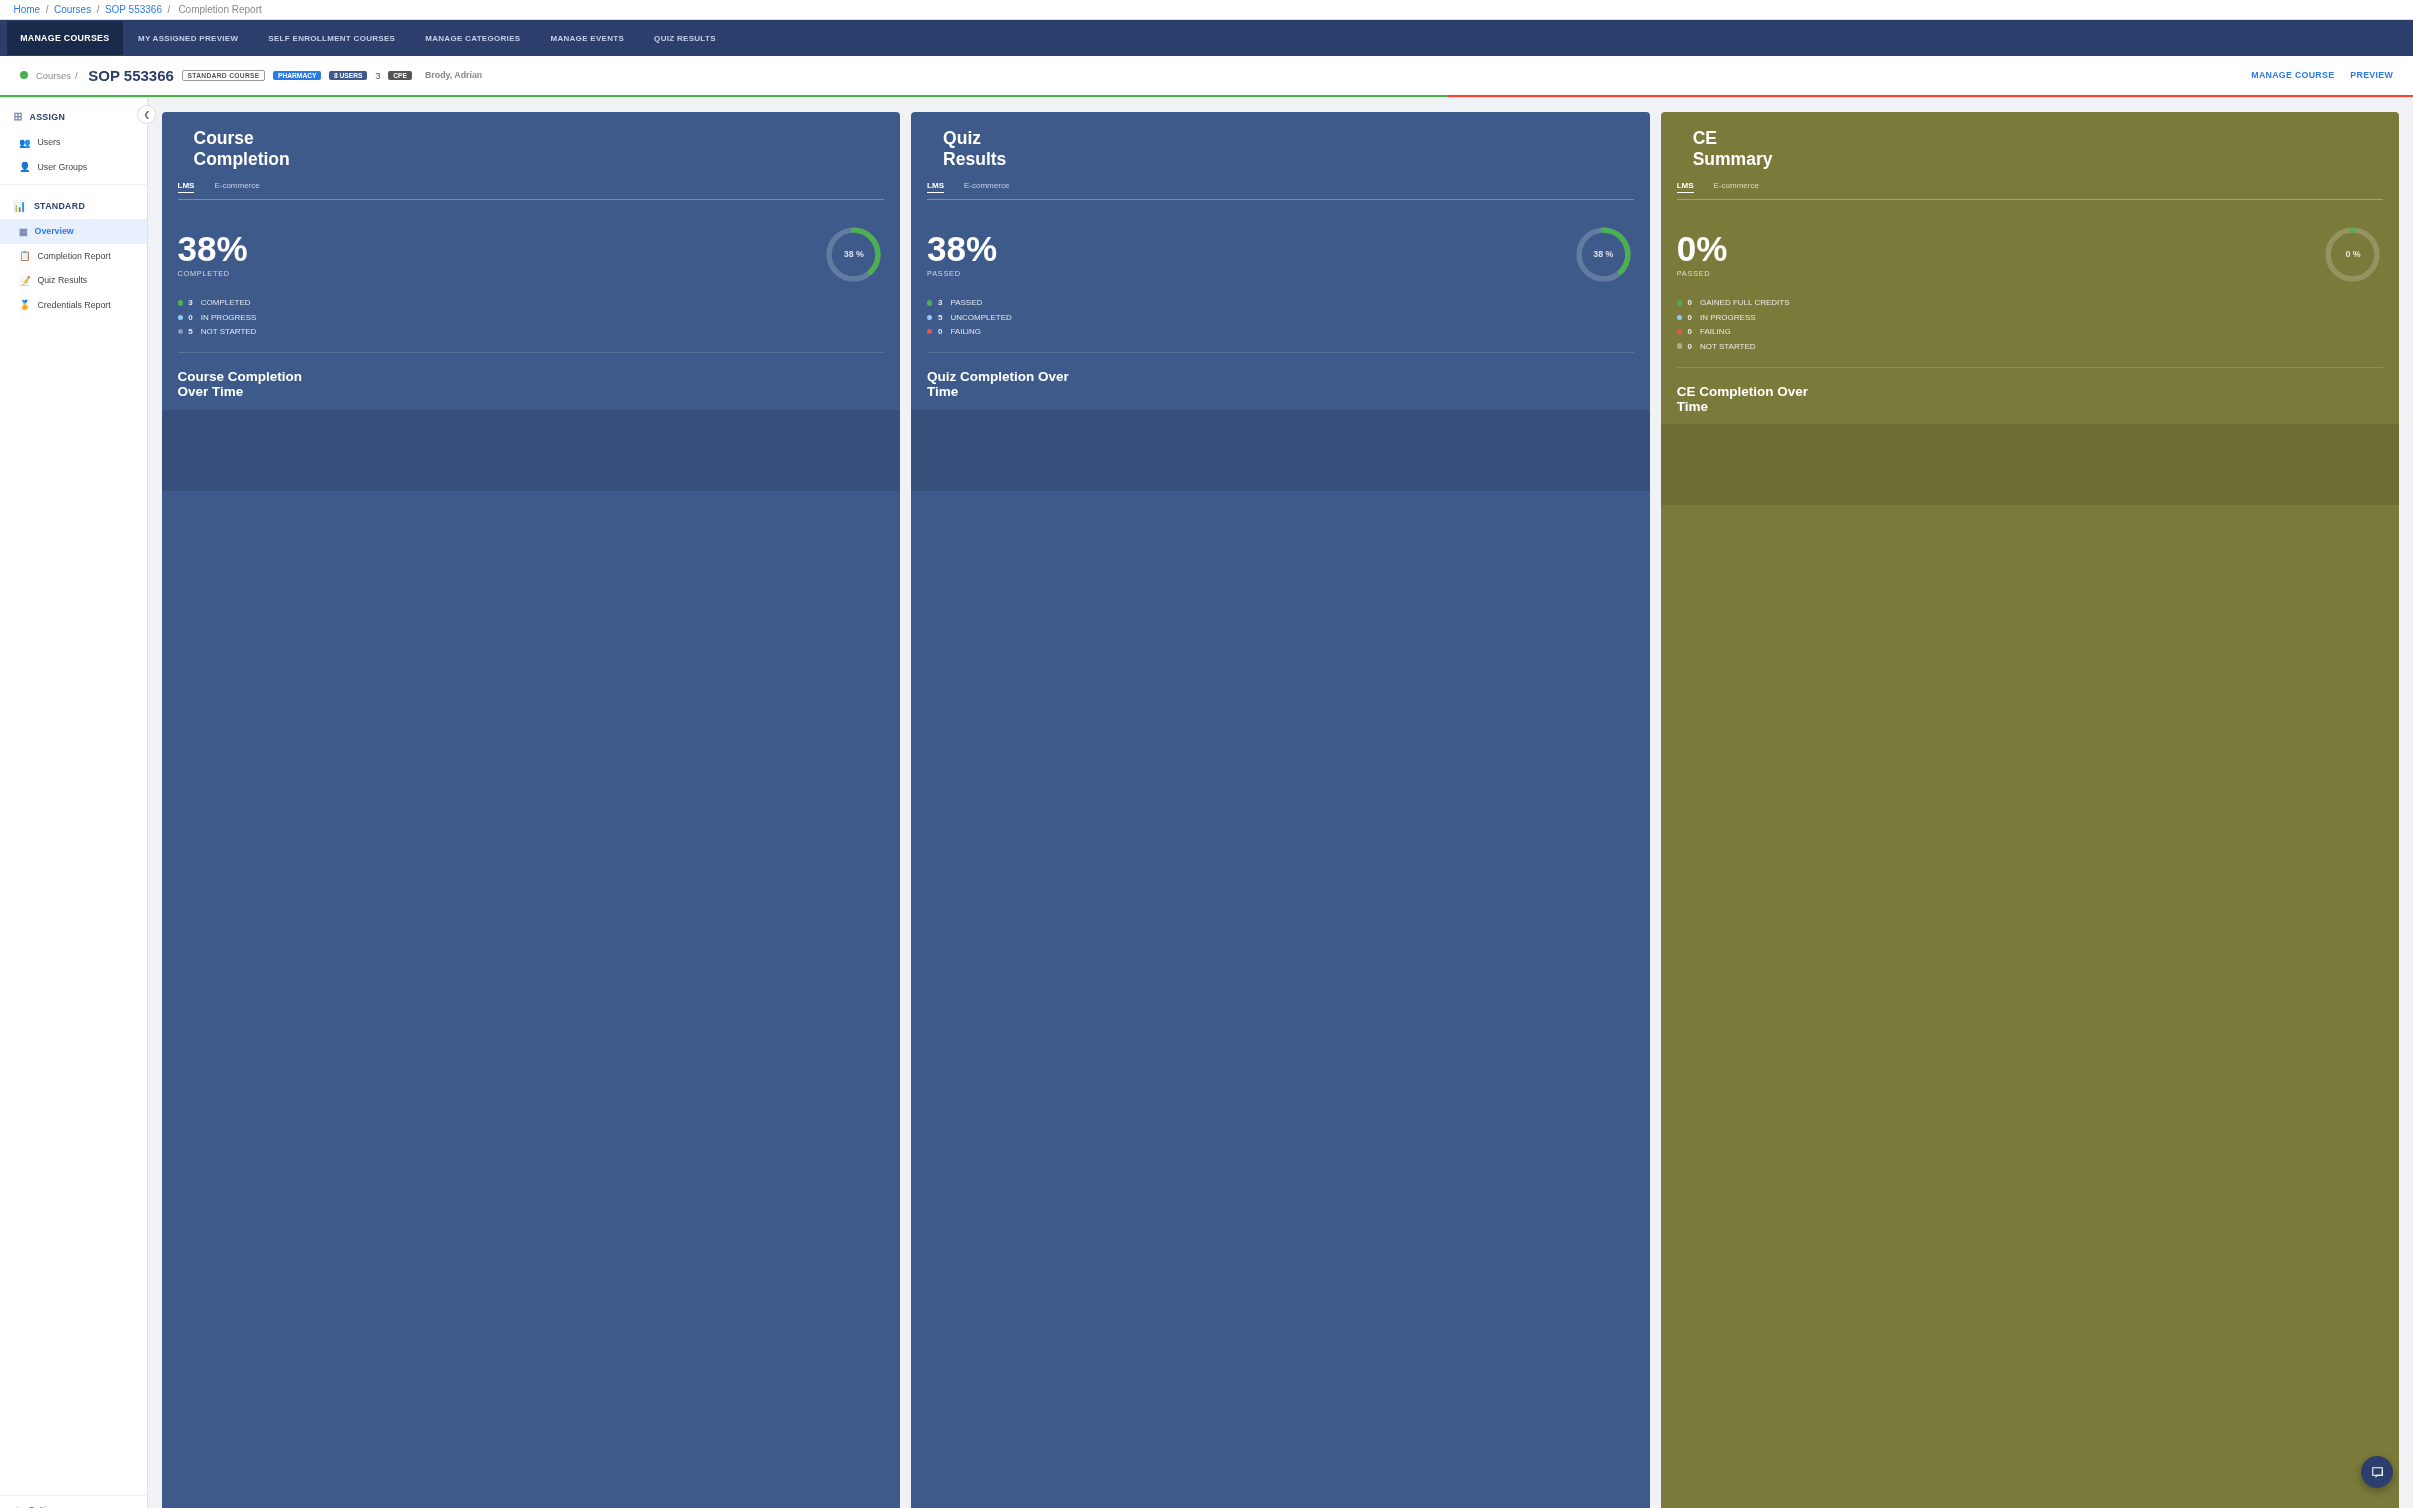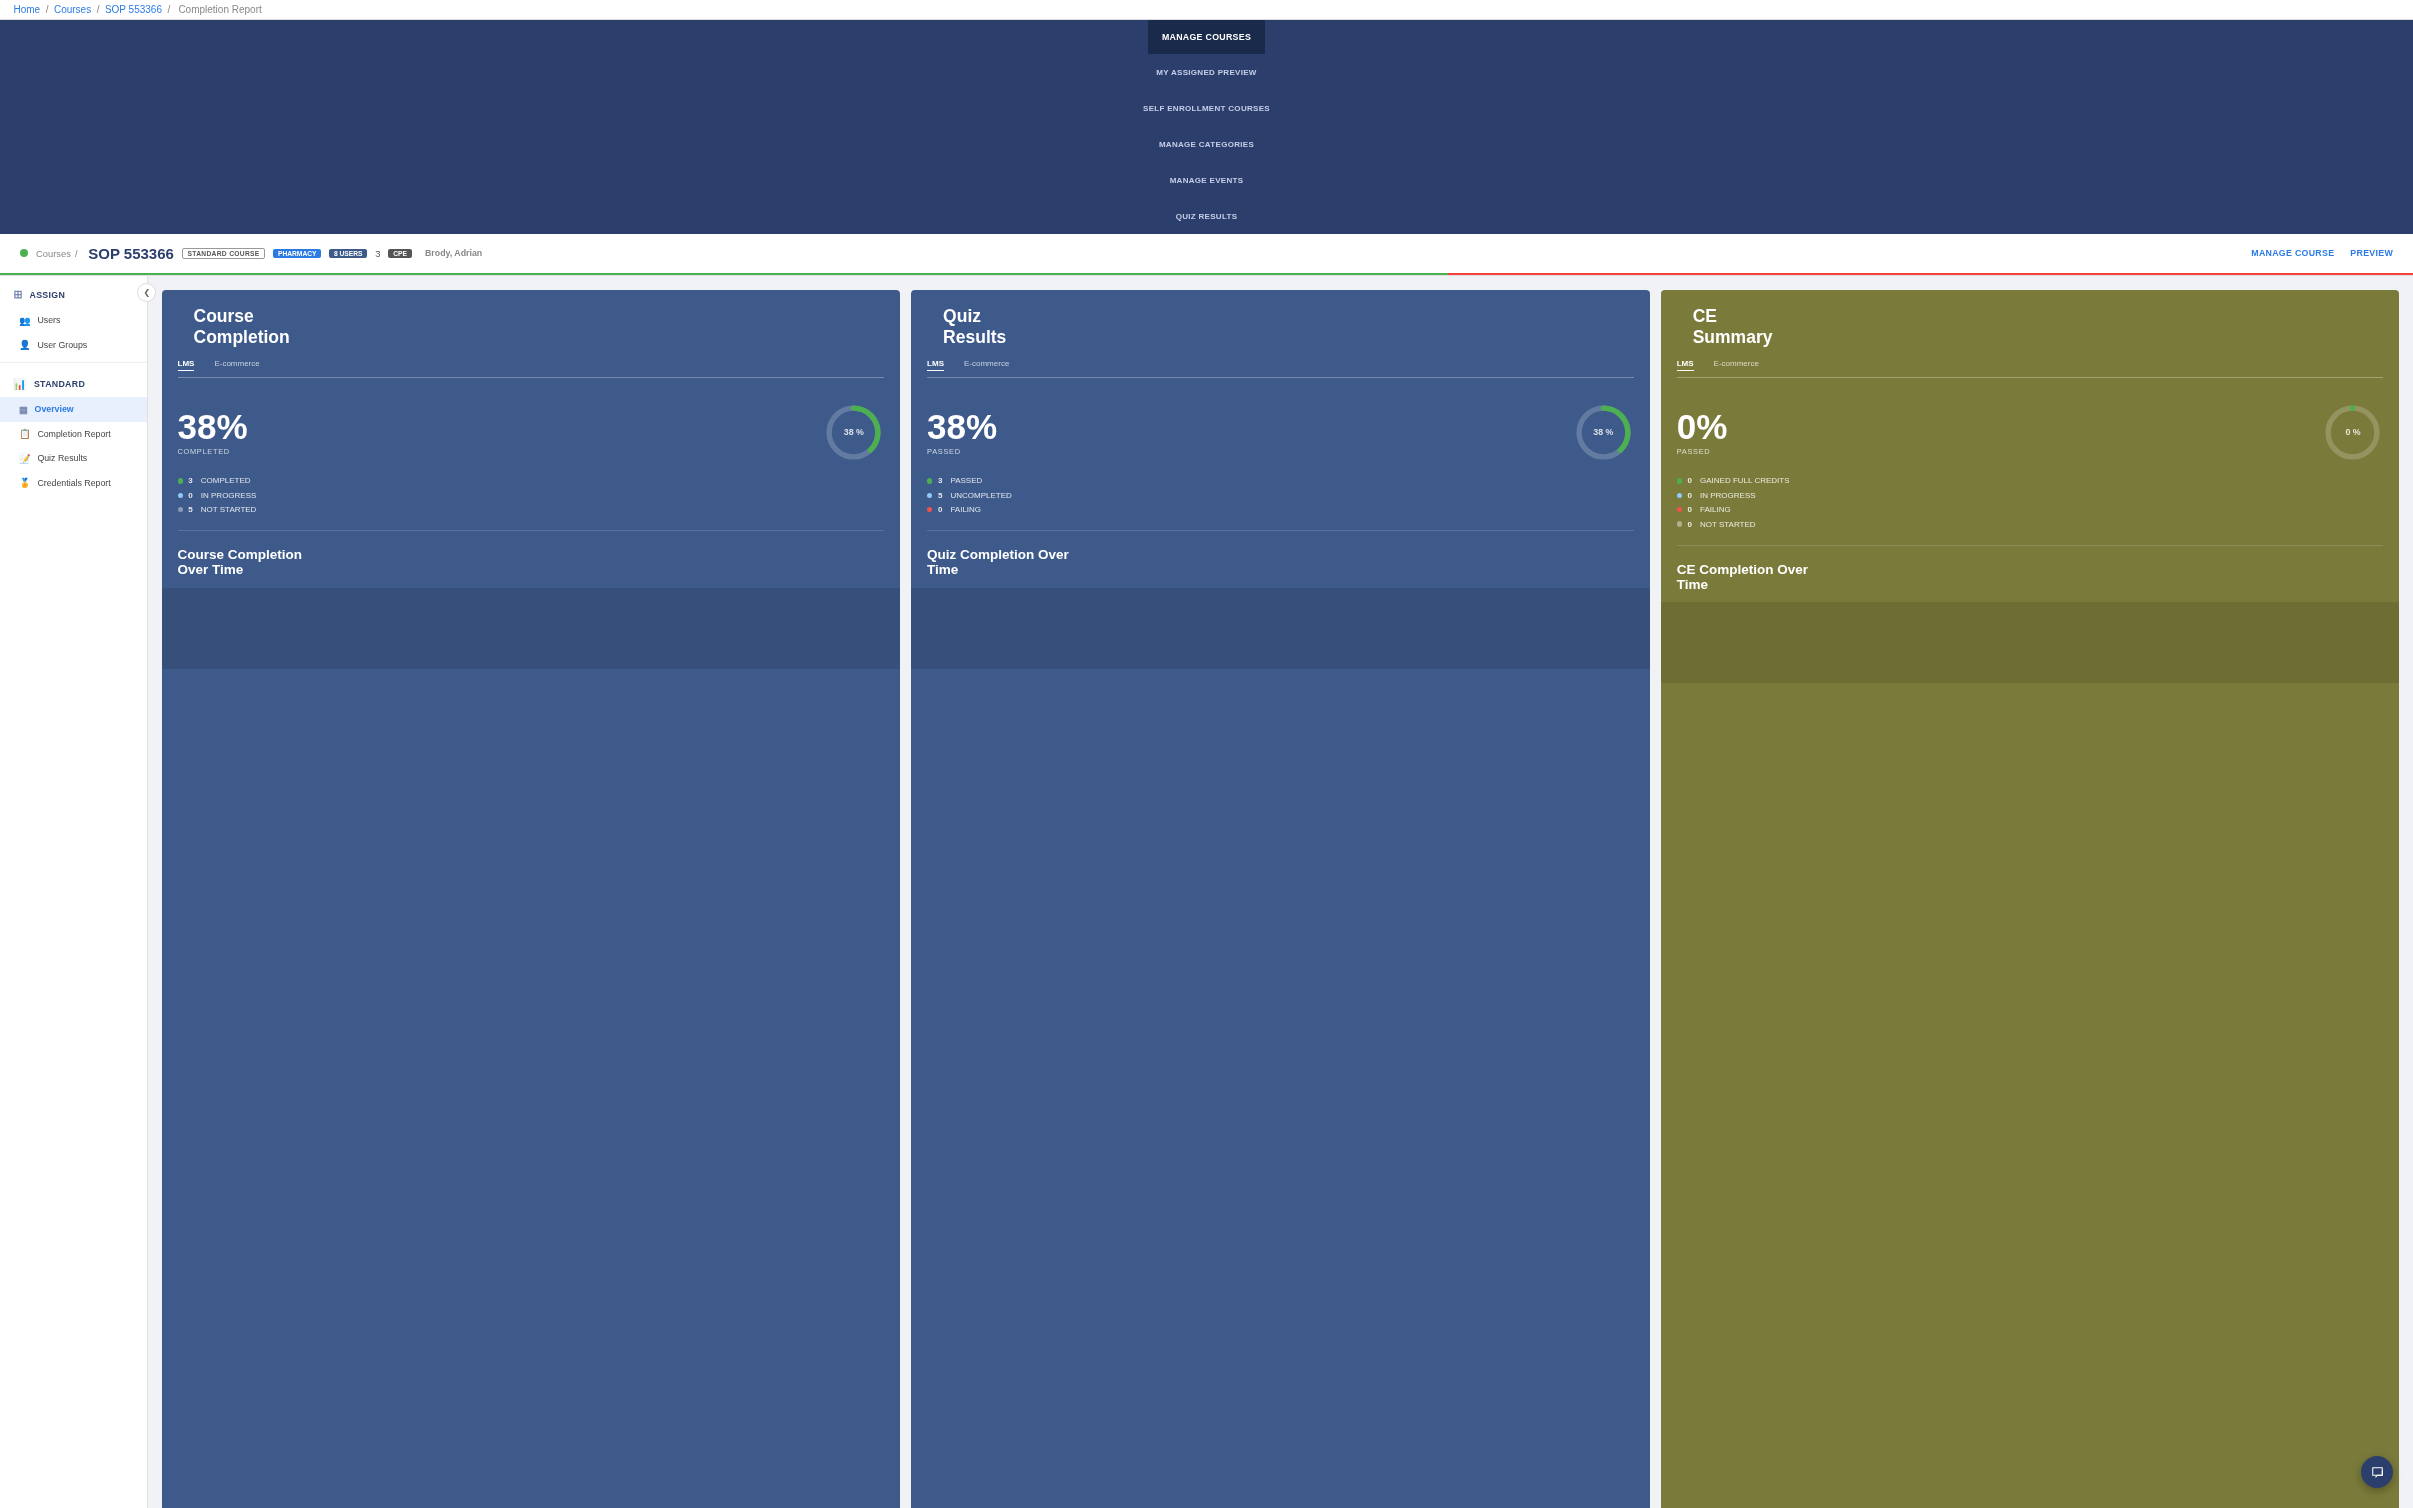--- a/index.html
+++ b/index.html
@@ -12,21 +12,20 @@
       border-bottom: 0.7px solid #ddd;
     }
     .breadcrumb-bar a { color: #2c7be5; text-decoration: none; }
     .breadcrumb-bar span { color: #888; margin: 0 2.7px; }
 
     .nav-tabs-bar {
       display: flex;
       align-items: center;
       background: #2c3e6b;
       padding: 0 6.7px;
-      flex-direction: column;
     }
     .nav-brand {
       background: #1a2a4a;
       color: #fff;
       font-weight: 700;
       font-size: 8.8px;
       padding: 12px 13.5px;
       letter-spacing: 0.3px;
       white-space: nowrap;
       min-width: 108px;

